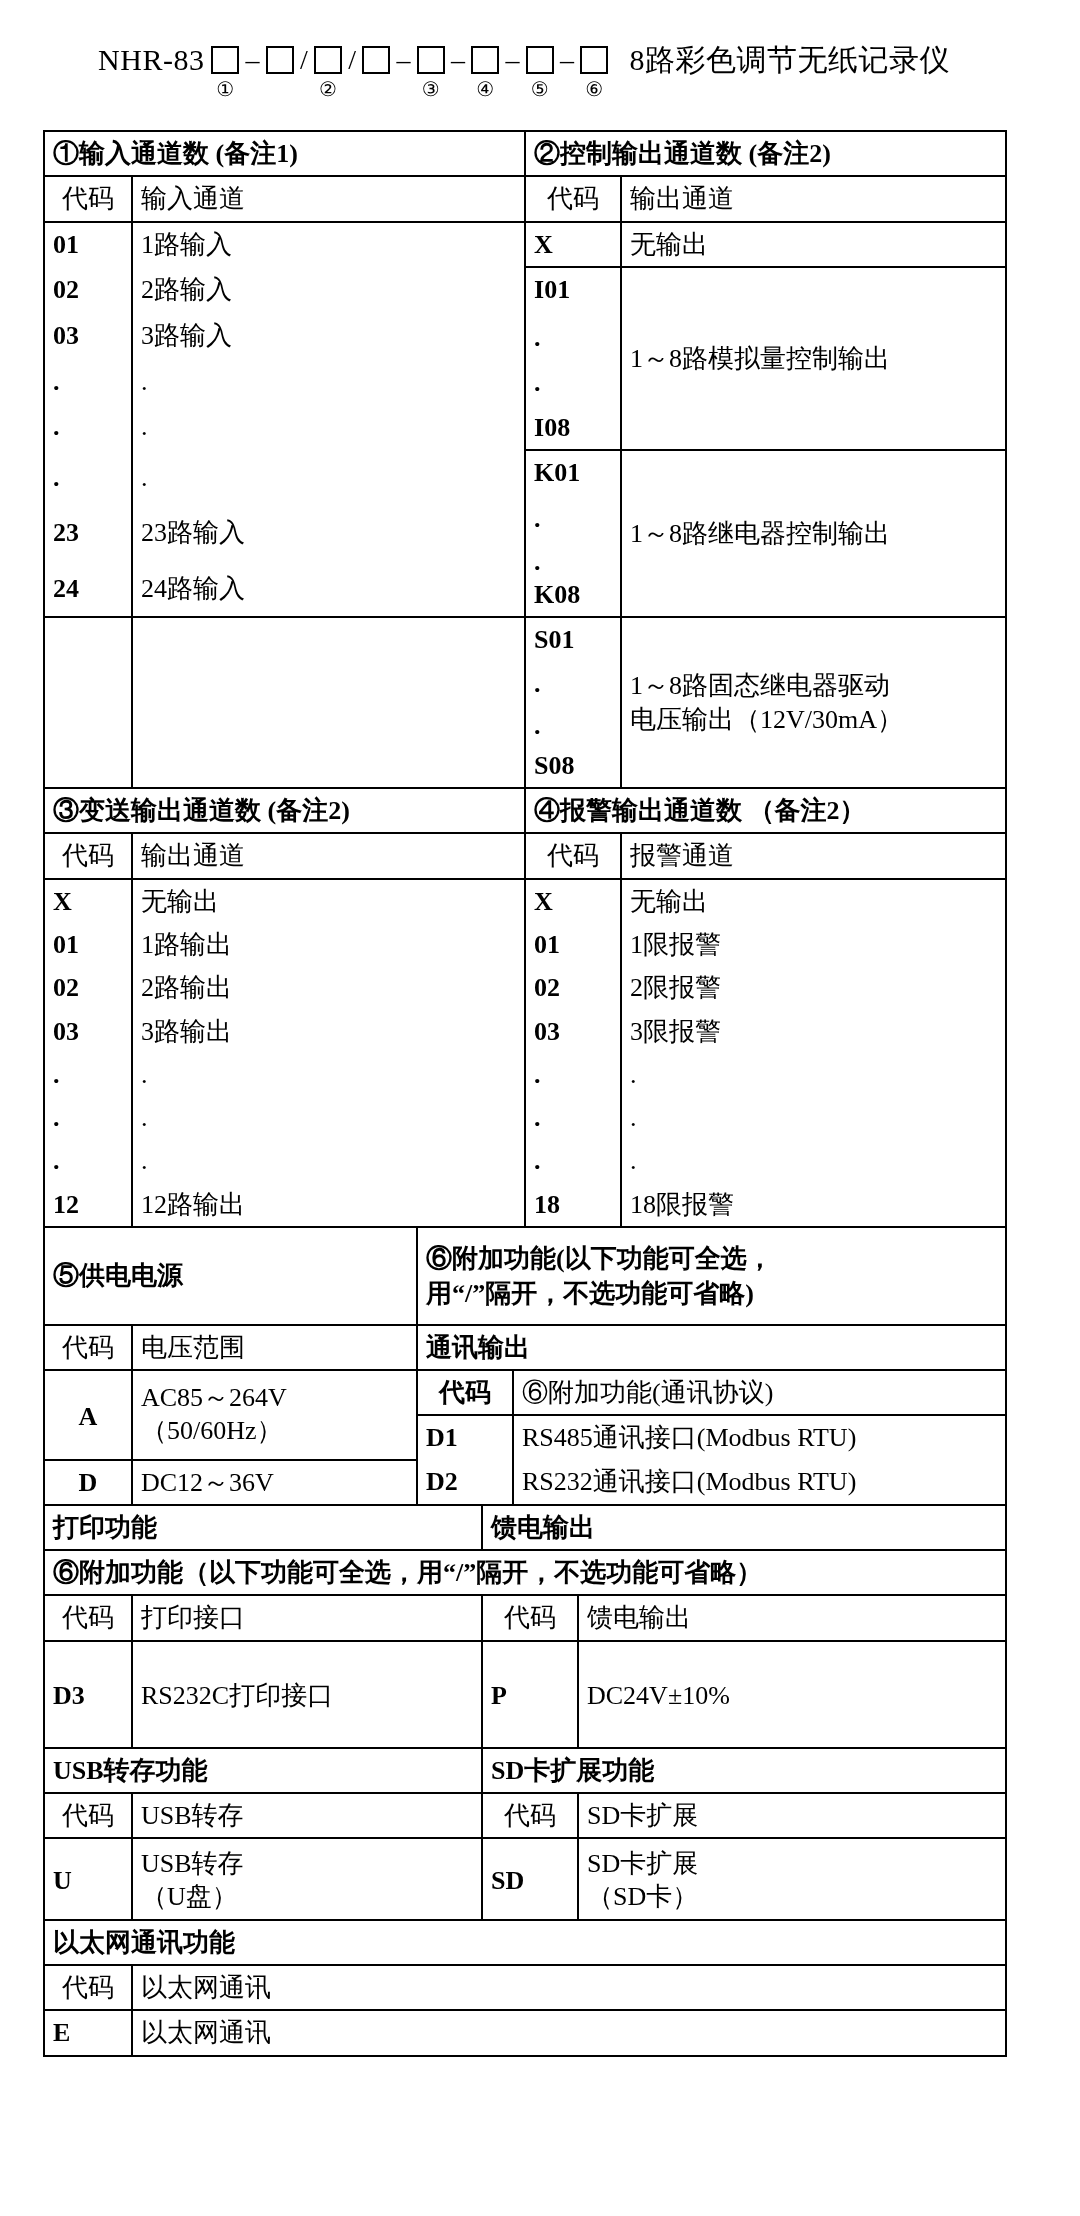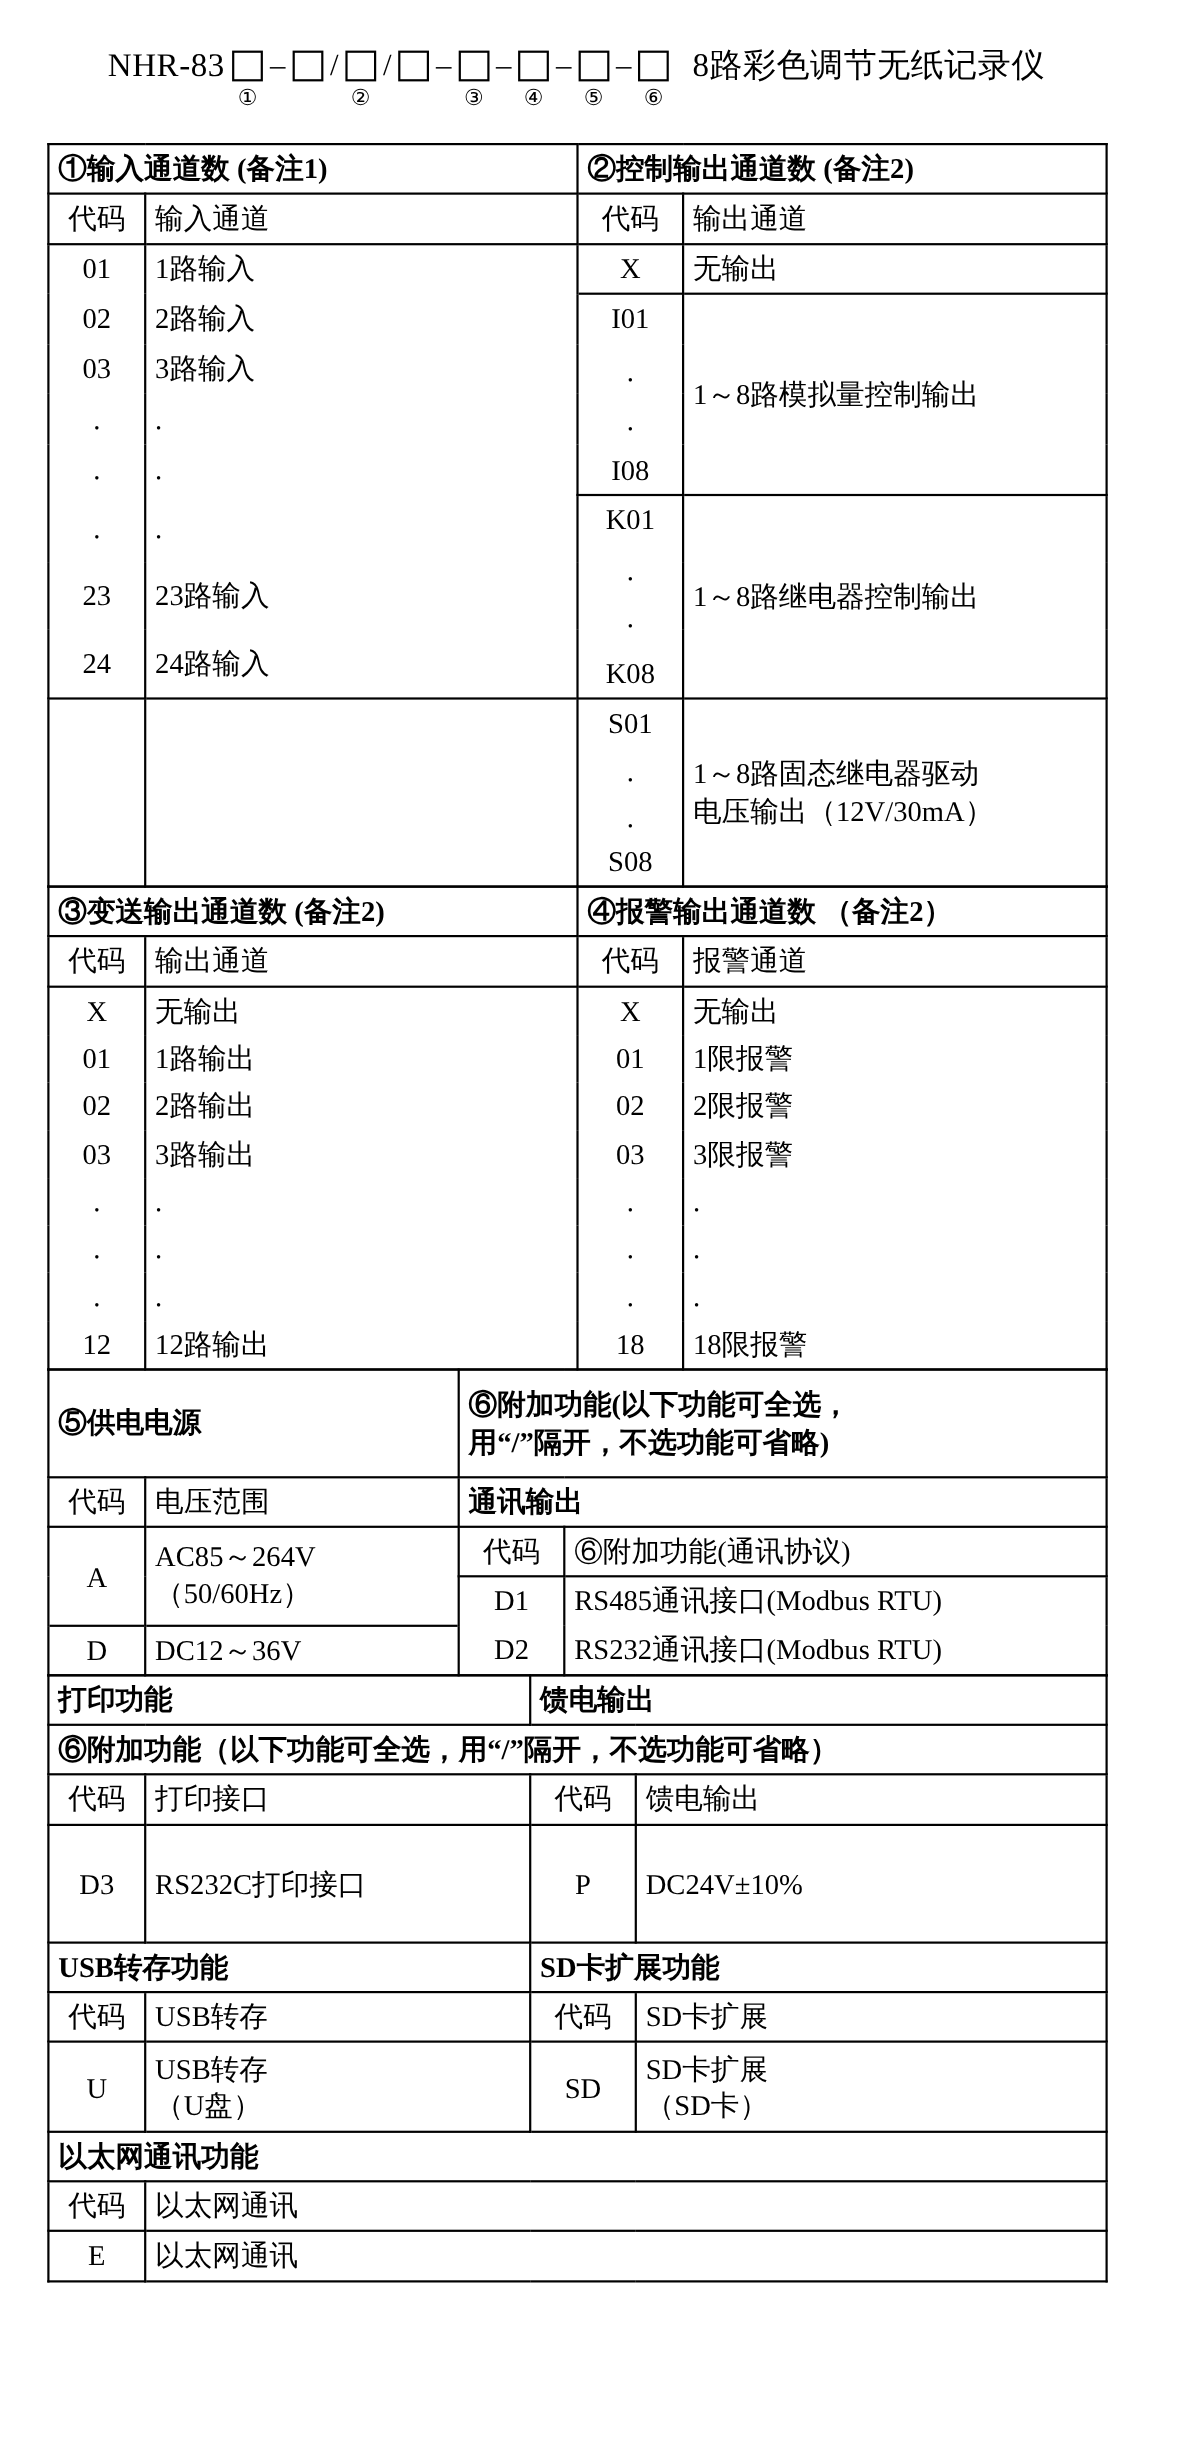--- a/index.html
+++ b/index.html
@@ -100,22 +100,22 @@
   td.hdr {
     font-weight: bold;
     font-size: 27px;
     padding: 11px 10px;
   }
   td.sub {
     font-size: 26px;
     padding: 7px 10px;
   }
   td.code {
-    text-align: center;
     width: 88px;
+    font-weight: bold;
   }
   .nb { border-bottom: none !important; }
   .nt { border-top: none !important; }
   .dots {
     line-height: 1.05;
     font-size: 26px;
   }
   .cell-lines div { white-space: nowrap; }
   .tight td { padding-top: 2px; padding-bottom: 2px; }
   .center { text-align: center; }
@@ -262,21 +262,21 @@
           <td class="nb nt dots">.</td>
         </tr>
 
         <tr class="tight">
           <td class="code nb nt dots">.</td>
           <td class="nb nt dots">.</td>
           <td class="code vtop cell-lines" rowspan="3">
             <div>K01</div>
             <div class="dots" style="margin-top:16px">.</div>
             <div class="dots" style="margin-top:16px">.</div>
-            <div style="margin-top:20px">K08</div>
+            <div style="margin-top:2px">K08</div>
           </td>
           <td rowspan="3" class="vmid">1～8路继电器控制输出</td>
         </tr>
         <tr class="tight">
           <td class="code nb nt">23</td>
           <td class="nb nt">23路输入</td>
         </tr>
         <tr class="tight">
           <td class="code nt">24</td>
           <td class="nt">24路输入</td>

